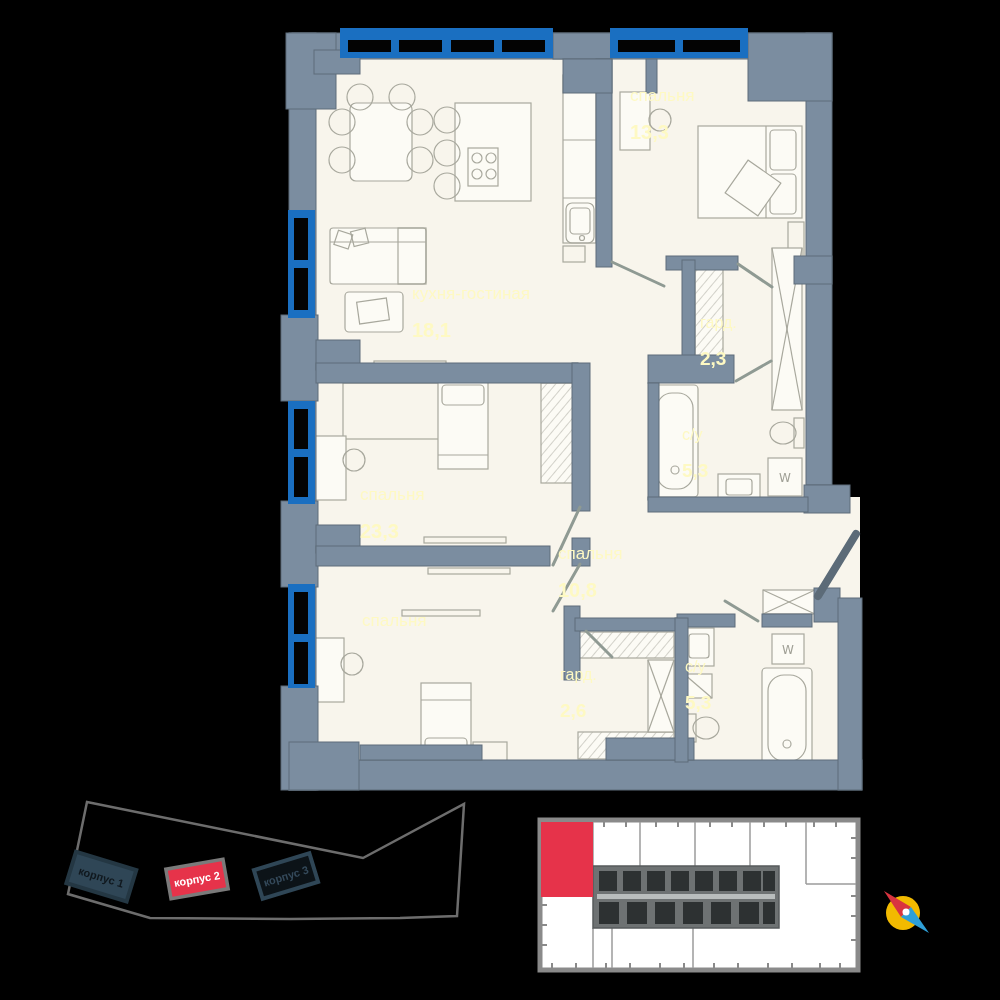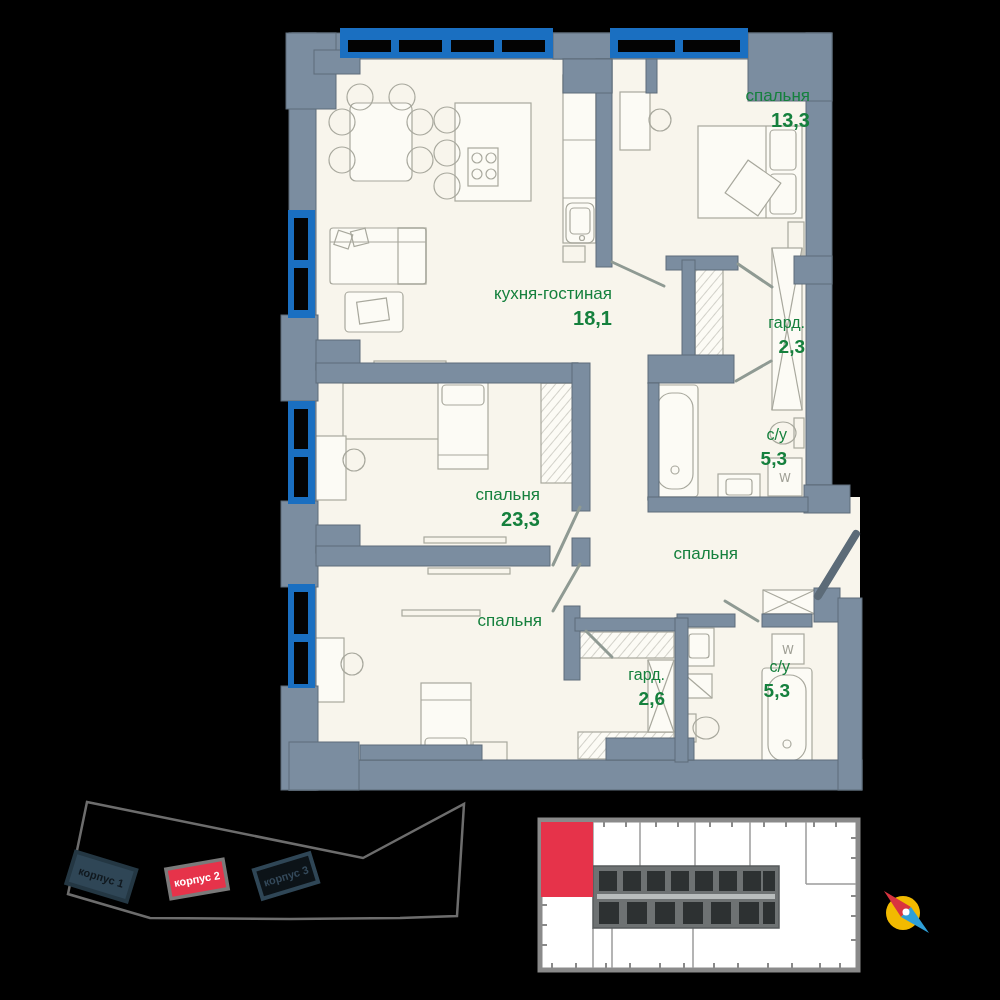--- a/index.html
+++ b/index.html
@@ -1,21 +1,21 @@
 <!DOCTYPE html>
 <html><head>
 <meta charset="utf-8">
 <style>
   html,body{margin:0;padding:0;background:#000;}
   .stage{position:relative;width:1000px;height:1000px;background:#000;overflow:hidden;
          font-family:"Liberation Sans",sans-serif;}
   .stage svg{position:absolute;left:0;top:0;}
-  .room-label{position:absolute;text-align:right;color:#15803d;line-height:1.12;pointer-events:none;}
+  .room-label{position:absolute;text-align:left;color:#fef9c3;line-height:1.12;pointer-events:none;}
   .room-label .rname{font-size:17px;display:block;}
-  .room-label .rarea{font-size:20px;font-weight:bold;display:block;margin-top:4px;}
+  .room-label .rarea{font-size:20px;font-weight:bold;display:block;margin-top:16px;}
   .room-label.small .rname{font-size:16px;}
   .room-label.small .rarea{font-size:19px;}
 </style>
 </head>
 <body>
 
 <div class="stage">
 
 <svg width="1000" height="1000" viewBox="0 0 1000 1000">
   <defs>
@@ -310,20 +310,21 @@
   <div class="room-label small" style="left:682px;top:426px;width:105px;">
     <span class="rname">с/у</span>
     <span class="rarea">5,3</span>
   </div>
   <div class="room-label" style="left:360px;top:485px;width:180px;">
     <span class="rname">спальня</span>
     <span class="rarea">23,3</span>
   </div>
   <div class="room-label" style="left:558px;top:544px;width:180px;">
     <span class="rname">спальня</span>
+    <span class="rarea">10,8</span>
   </div>
   <div class="room-label" style="left:362px;top:611px;width:180px;">
     <span class="rname">спальня</span>
   </div>
   <div class="room-label small" style="left:560px;top:666px;width:105px;">
     <span class="rname">гард.</span>
     <span class="rarea">2,6</span>
   </div>
   <div class="room-label small" style="left:685px;top:658px;width:105px;">
     <span class="rname">с/у</span>

